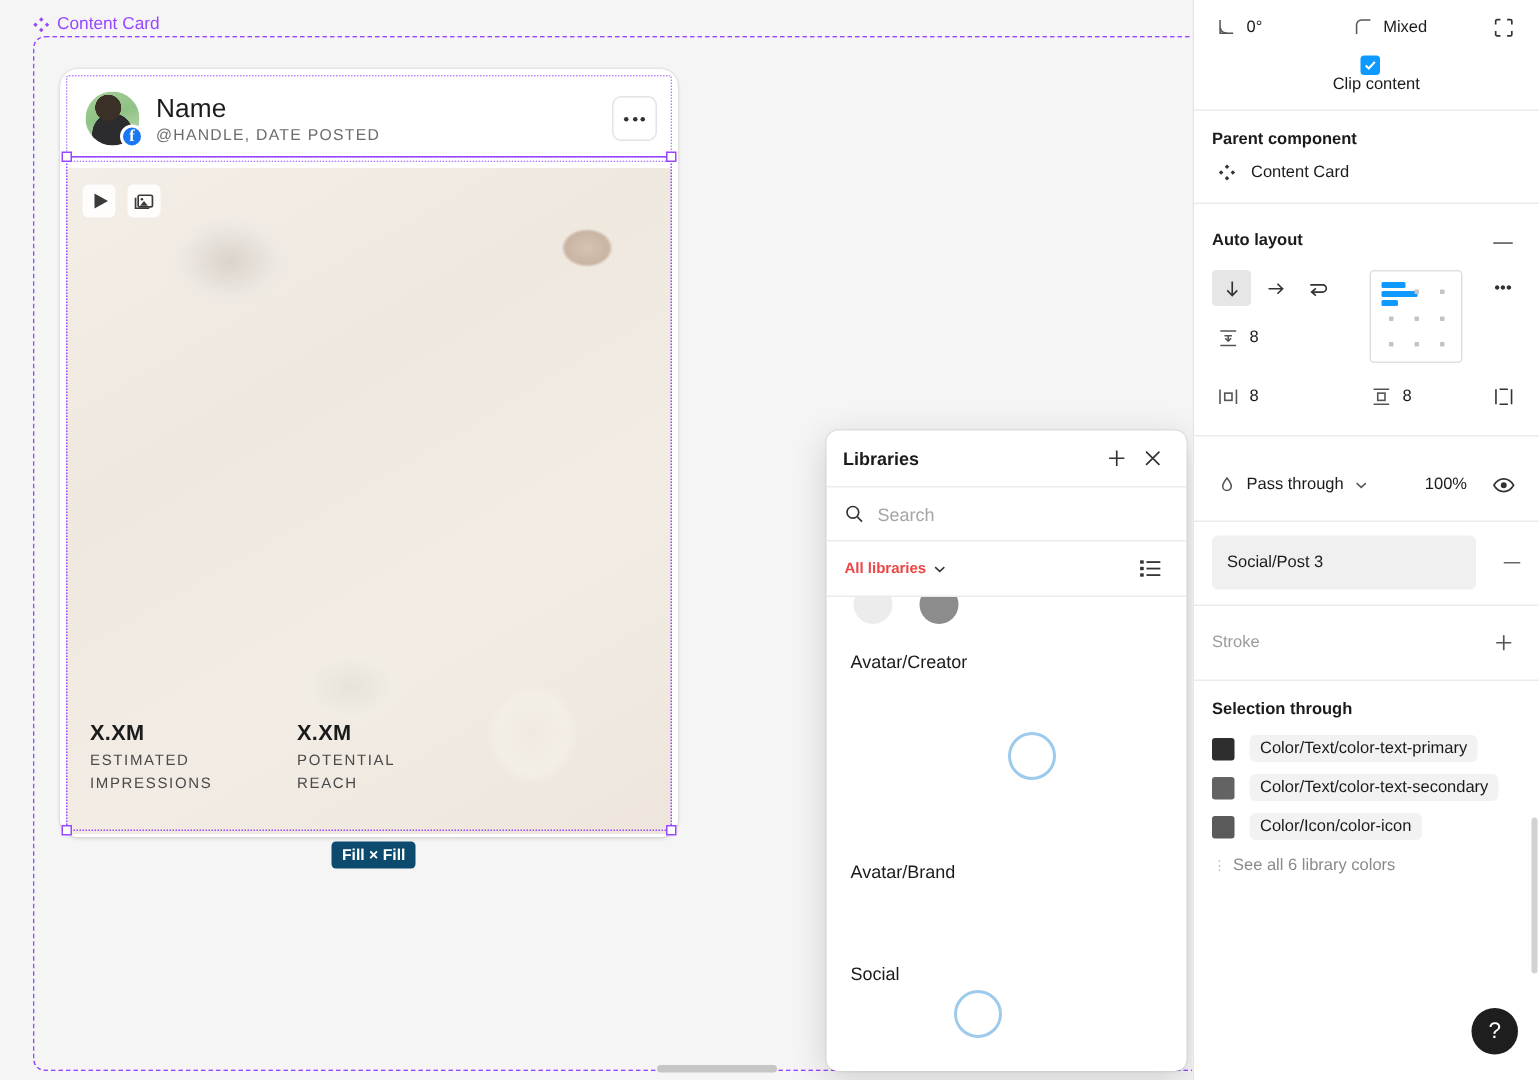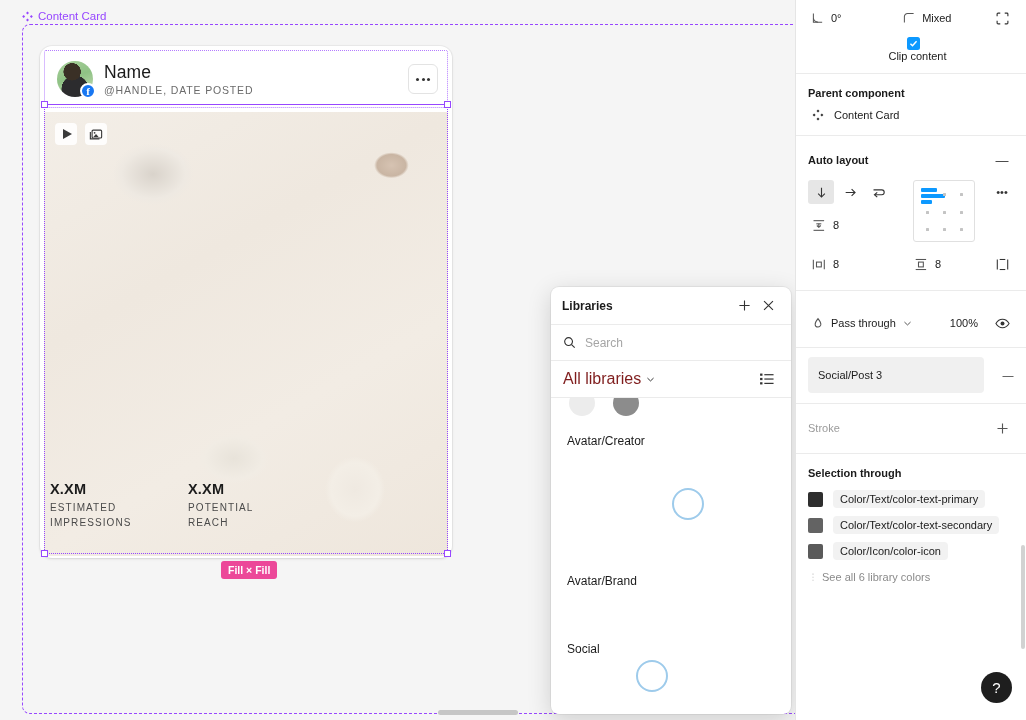--- a/index.html
+++ b/index.html
@@ -99,21 +99,21 @@
     display: flex; align-items: center; justify-content: center;
     cursor: pointer;
   }
   .play-tri {
     width: 0; height: 0; margin-left: 2px;
     border-left: 9px solid #3a3a3a;
     border-top: 5.5px solid transparent;
     border-bottom: 5.5px solid transparent;
   }
   .card-stats {
-    position: absolute; left: 6px; bottom: 26px;
+    position: absolute; left: 16px; bottom: 26px;
     display: flex; gap: 46px;
   }
   .stat-value { font-size: 14.5px; font-weight: 700; color: #1b1b1b; letter-spacing: 0.2px; }
   .stat-label {
     font-size: 10px; color: #4a4a4a; letter-spacing: 1.1px;
     line-height: 1.45; margin-top: 4px; max-width: 92px;
   }
 
   
   .sel-box {
@@ -130,21 +130,21 @@
     position: absolute; width: 7px; height: 7px;
     background: #fff; border: 1.3px solid #9747ff;
   }
   .handle.tl { left: -4px; top: -4px; }
   .handle.tr { right: -4px; top: -4px; }
   .handle.bl { left: -4px; bottom: -4px; }
   .handle.br { right: -4px; bottom: -4px; }
 
   .size-badge {
     position: absolute; left: 221px; top: 561px;
-    background: #ec4899; color: #fff;
+    background: #0c4a6e; color: #fff;
     font-size: 10.5px; font-weight: 700;
     padding: 3px 7px; border-radius: 3px;
     white-space: nowrap;
   }
   .canvas-scroll {
     position: absolute; left: 438px; bottom: 5px;
     width: 80px; height: 5px; border-radius: 3px;
     background: #c6c6c6;
   }
 
@@ -179,21 +179,21 @@
     font-family: "Liberation Sans", sans-serif;
     font-size: 12px; color: #1b1b1b; background: transparent;
   }
   .lib-search-input::placeholder { color: #a5a5a5; }
   .lib-filter {
     display: flex; align-items: center;
     height: 37px; padding: 0 12px;
     border-bottom: 1px solid #ebebeb;
   }
   .lib-filter-label {
-    font-size: 16px; color: #7f1d1d; font-weight: 400;
+    font-size: 10px; color: #ef4444; font-weight: 700;
     display: flex; align-items: center; gap: 5px; cursor: pointer;
   }
   .lib-list { flex: 1; position: relative; overflow: hidden; }
   .lib-group { position: absolute; left: 0; width: 100%; }
   .lib-group-name {
     font-size: 12px; color: #1b1b1b;
     padding: 0 16px;
   }
   .spinner {
     position: absolute; width: 32px; height: 32px;

